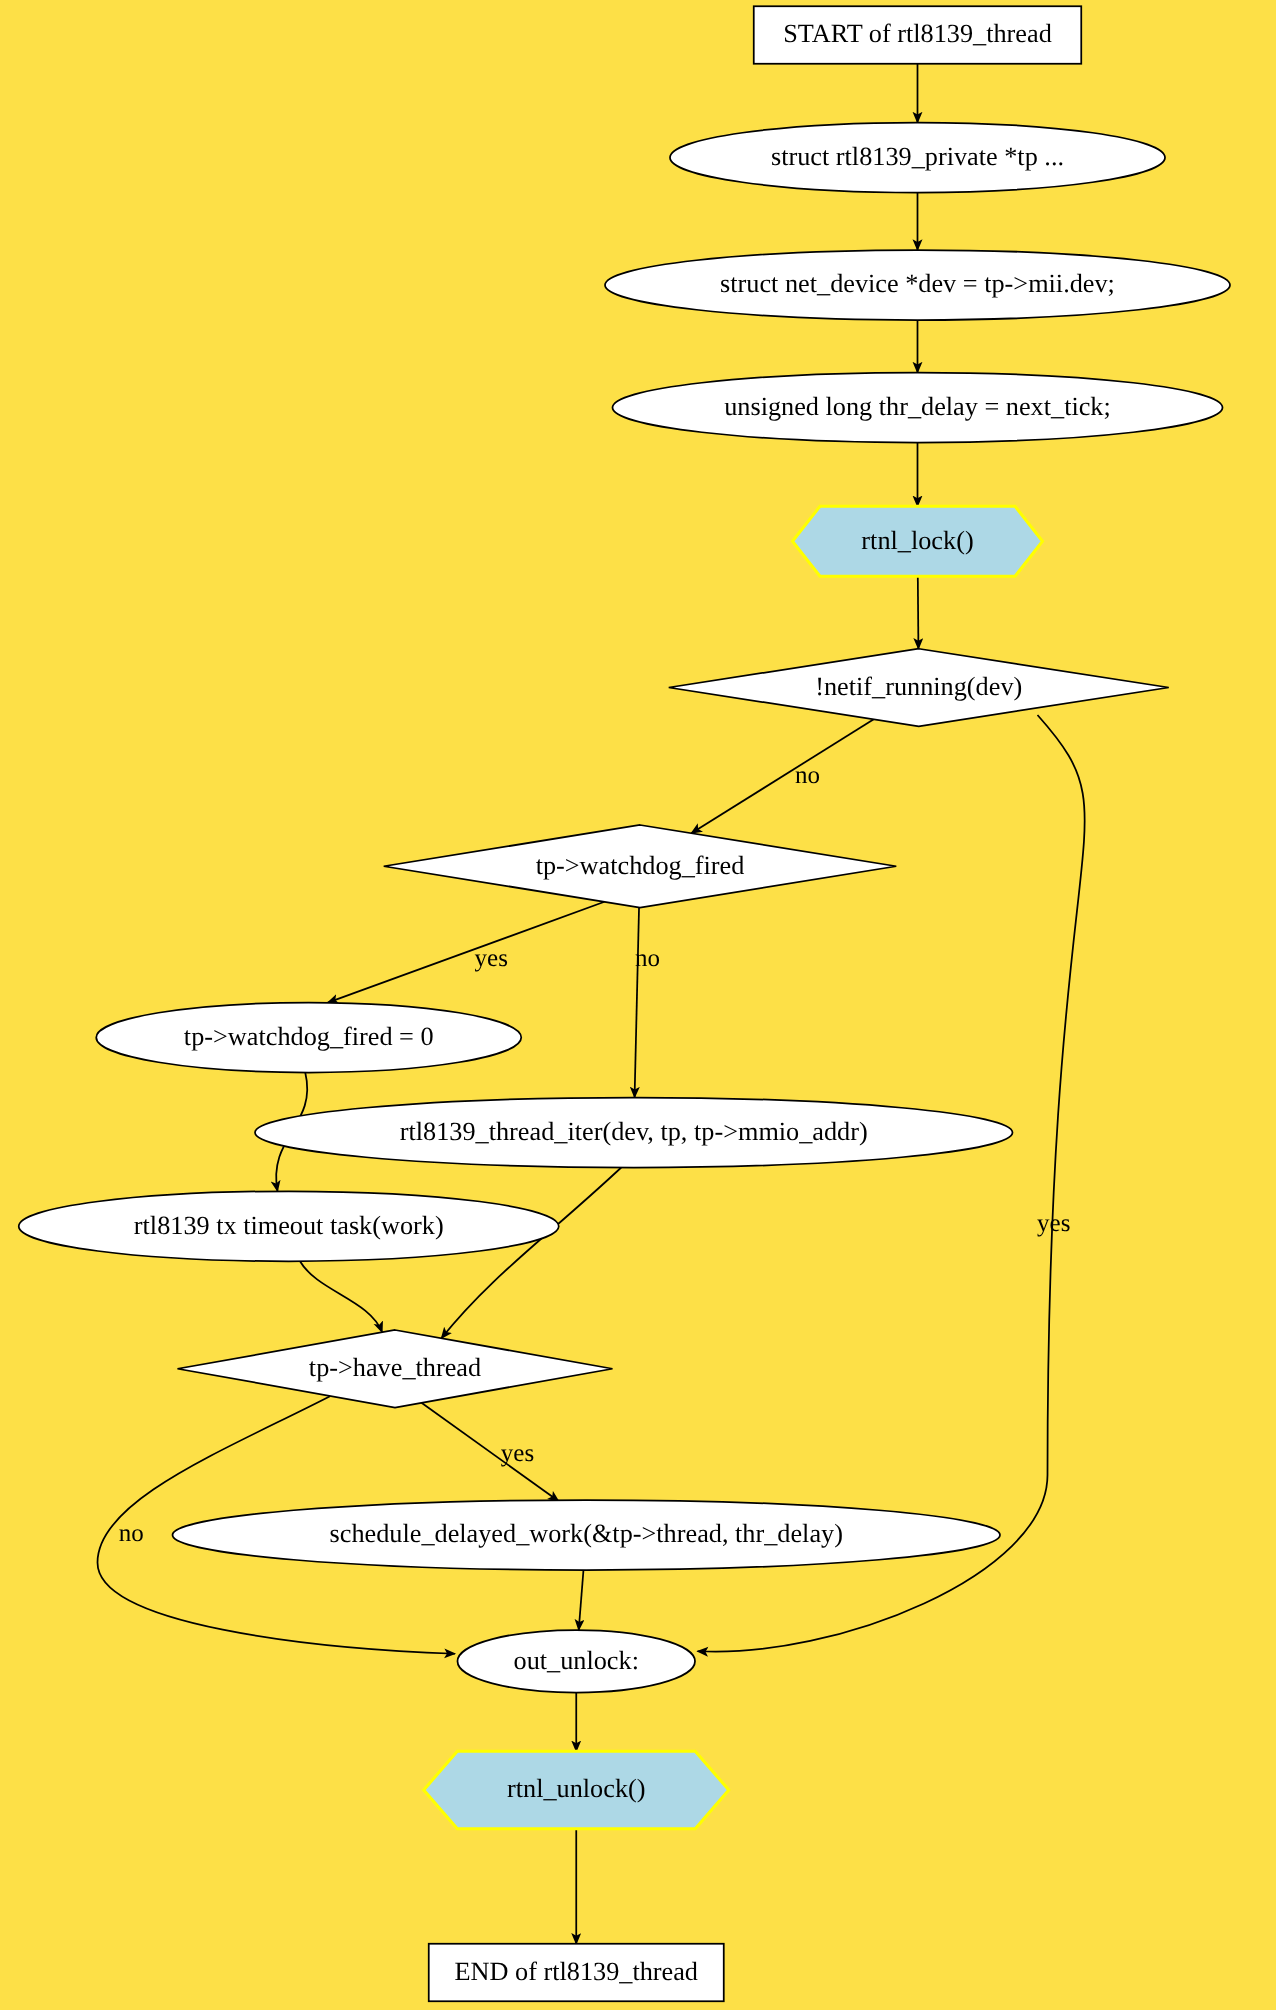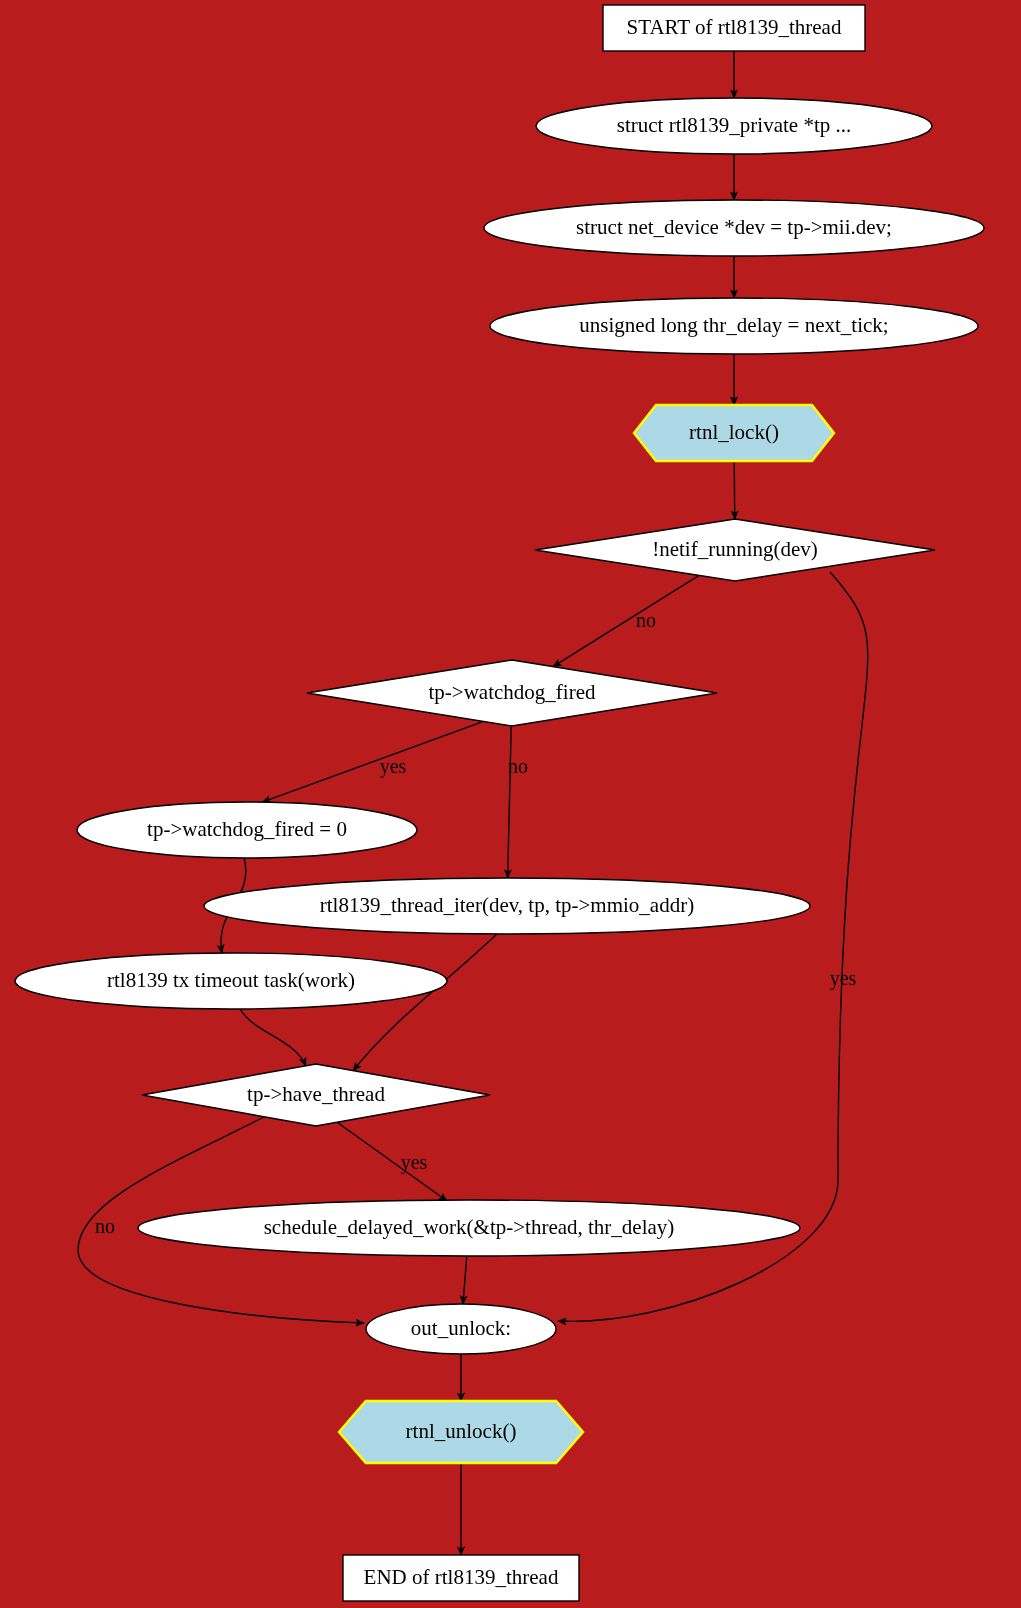--- a/index.html
+++ b/index.html
@@ -4,21 +4,21 @@
 <style>
   html, body {
     margin: 0;
     padding: 0;
     background: #ffffff;
   }
   #canvas {
     position: relative;
     width: 1021px;
     height: 1608px;
-    background: #b91c1c;
+    background: #fde047;
     overflow: hidden;
   }
   svg.flow {
     display: block;
     width: 1021px;
     height: 1608px;
     font-family: "Liberation Serif", "DejaVu Serif", serif;
   }
   .node-shape {
     fill: #ffffff;

